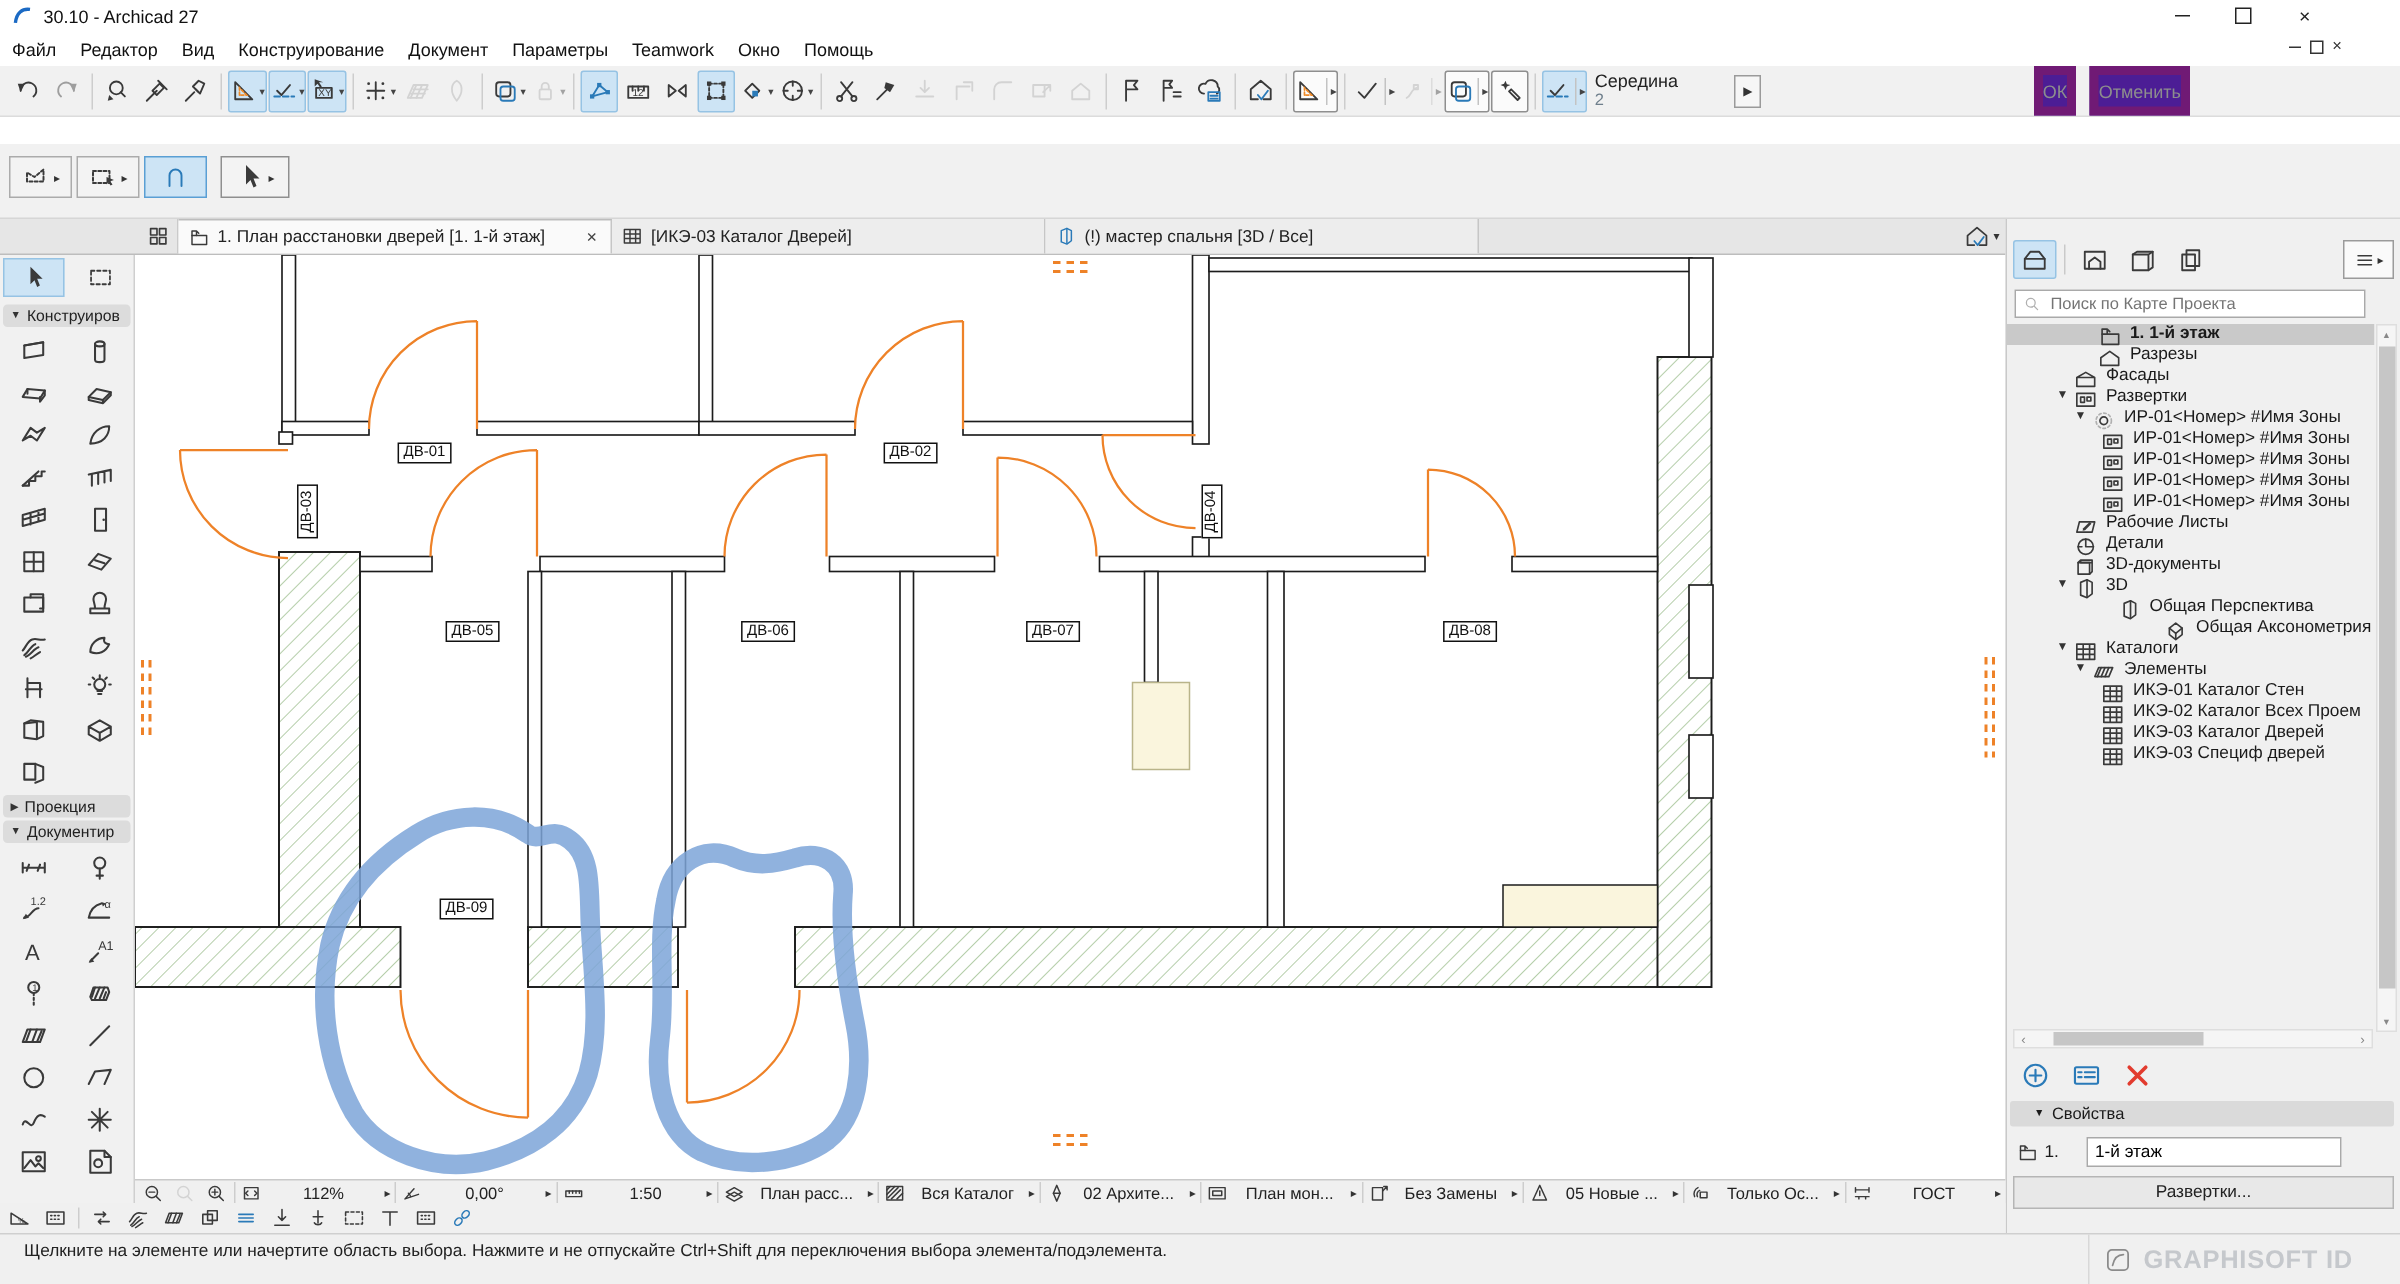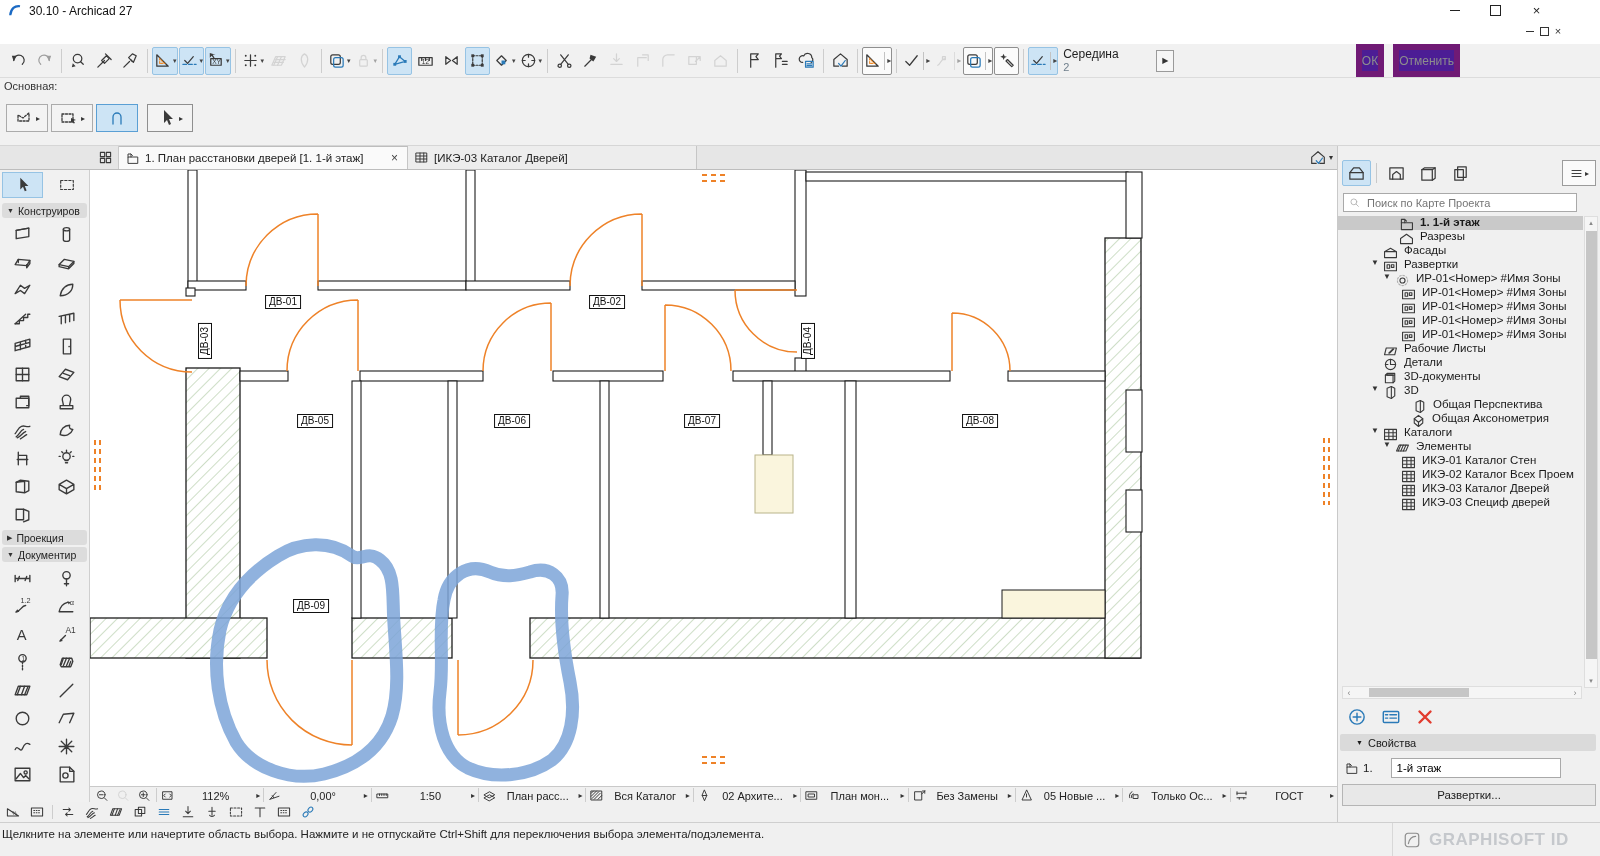--- a/index.html
+++ b/index.html
@@ -120,21 +120,21 @@
   .combo{flex:1;display:flex;align-items:center;height:15px;border-left:1px solid #cdcdcd;padding:0 3px;gap:3px;min-width:0}
   .combo .icon{width:15px;height:15px;flex:0 0 auto}
   .combo .lbl{flex:1;text-align:center;font-size:11px;color:#222;white-space:nowrap;overflow:hidden}
   .combo .dd{font-size:8px;color:#333;flex:0 0 auto}
   .brow2{position:absolute;left:0px;top:802px;width:470px;height:20px;background:#f0f0f0;display:flex;align-items:center;gap:6px;padding-left:4px;box-sizing:border-box}
   .r2btn{width:18px;height:16px}
   .r2sep{width:1px;height:14px;background:#cdcdcd}
   .bfill{position:absolute;left:470px;top:802px;width:867px;height:20px;background:#f0f0f0}
   
   .statusbar{position:absolute;left:0;top:822px;width:100%;height:34px;background:#f0f0f0;border-top:1px solid #cfcfcf;box-sizing:border-box}
-  .statusbar .msg{position:absolute;left:2px;top:5px;font-size:11.5px;color:#222}
+  .statusbar .msg{position:absolute;left:16px;top:5px;font-size:11.5px;color:#222}
   .brand{position:absolute;left:1392px;top:0;height:100%;display:flex;align-items:center;gap:8px;border-left:1px solid #d8d8d8;padding-left:10px}
   .brand .icon{width:18px;height:18px;opacity:.55}
   .brand .txt{font-size:17px;font-weight:bold;color:#c5c8cc;letter-spacing:.5px;white-space:nowrap}
 </style>
 </head>
 <body>
 
 <div class="app">
 
   <div class="titlebar">
@@ -148,20 +148,31 @@
       <div class="wbtn">
           <span class="mini"></span>
         </div>
       <div class="wbtn">
           <span class="maxi"></span>
         </div>
       <div class="wbtn">×</div>
     </div>
   </div>
 
+  <div class="menubar">
+      <div class="mitem">Файл</div>
+      <div class="mitem">Редактор</div>
+      <div class="mitem">Вид</div>
+      <div class="mitem">Конструирование</div>
+      <div class="mitem">Документ</div>
+      <div class="mitem">Параметры</div>
+      <div class="mitem">Teamwork</div>
+      <div class="mitem">Окно</div>
+      <div class="mitem">Помощь</div>
+    </div>
   <div class="doccontrols">
     <div class="dbtn">
         <span class="mini"></span>
       </div>
     <div class="dbtn">
         <span class="maxi"></span>
       </div>
     <div class="dbtn">×</div>
   </div>
 
@@ -488,21 +499,20 @@
       </div>
       <div class="snapinfo">
         <div>Середина</div>
         <div class="v">2</div>
       </div>
       <div class="snaparr">▶</div>
       <div class="okbtn">ОК</div>
       <div class="cancelbtn">Отменить</div>
     </div>
 
-  <div class="osnov">Основная:</div>
   <div class="quickbar">
       <div class="wrap">
         <div class="qbtn">
           <span class="icon">
             <svg viewBox="0 0 20 20">
               <path class="s" d="M4 13V7l5 3 6-5v8z" stroke-dasharray="2 1.5"></path>
             </svg>
           </span>
           <span class="dd">▸</span>
         </div>
@@ -551,20 +561,29 @@
         <span>1. План расстановки дверей [1. 1-й этаж]</span>
         <span class="close">×</span>
       </div>
       <div class="tab">
         <span class="icon">
           <svg viewBox="0 0 20 20">
             <path class="s" d="M3 4h14v12H3zM3 8h14M3 12h14M8 4v12M13 4v12" stroke-width="1"></path>
           </svg>
         </span>
         <span>[ИКЭ-03 Каталог Дверей]</span>
+      </div>
+      <div class="tab">
+        <span class="icon">
+          <svg viewBox="0 0 20 20">
+            <path class="b" d="M6 5l5-2 4 2v9l-4 3-5-2z"></path>
+            <path class="b" d="M11 3v13"></path>
+          </svg>
+        </span>
+        <span>(!) мастер спальня [3D / Все]</span>
       </div>
       <div class="tabright">
       <span class="icon">
           <svg viewBox="0 0 20 20">
             <path class="s" d="M3 9l7-6 7 6v7h-5M3 9v7h5"></path>
             <path class="b" d="M8 13l2.5 3L15 10" stroke-width="2"></path>
           </svg>
         </span>
       <span class="dd">▾</span>
     </div>
@@ -1146,21 +1165,21 @@
         </div>
         <div class="trow" style="padding-left: 73px;">
           <span class="icon">
             <svg viewBox="0 0 20 20">
               <path class="s" d="M6 5l5-2 4 2v9l-4 3-5-2z"></path>
               <path class="s" d="M11 3v13"></path>
             </svg>
           </span>
           <span>Общая Перспектива</span>
         </div>
-        <div class="trow" style="padding-left: 72px;">
+        <div class="trow" style="padding-left: 72px; margin-left: 32px;">
           <span class="icon">
             <svg viewBox="0 0 20 20">
               <path class="s" d="M5 8l5-4 5 4-5 4z"></path>
               <path class="s" d="M5 8v5l5 4 5-4V8M10 12v5"></path>
             </svg>
           </span>
           <span>Общая Аксонометрия</span>
         </div>
         <div class="trow" style="padding-left: 30px;">
           <span class="chev">▼</span>

